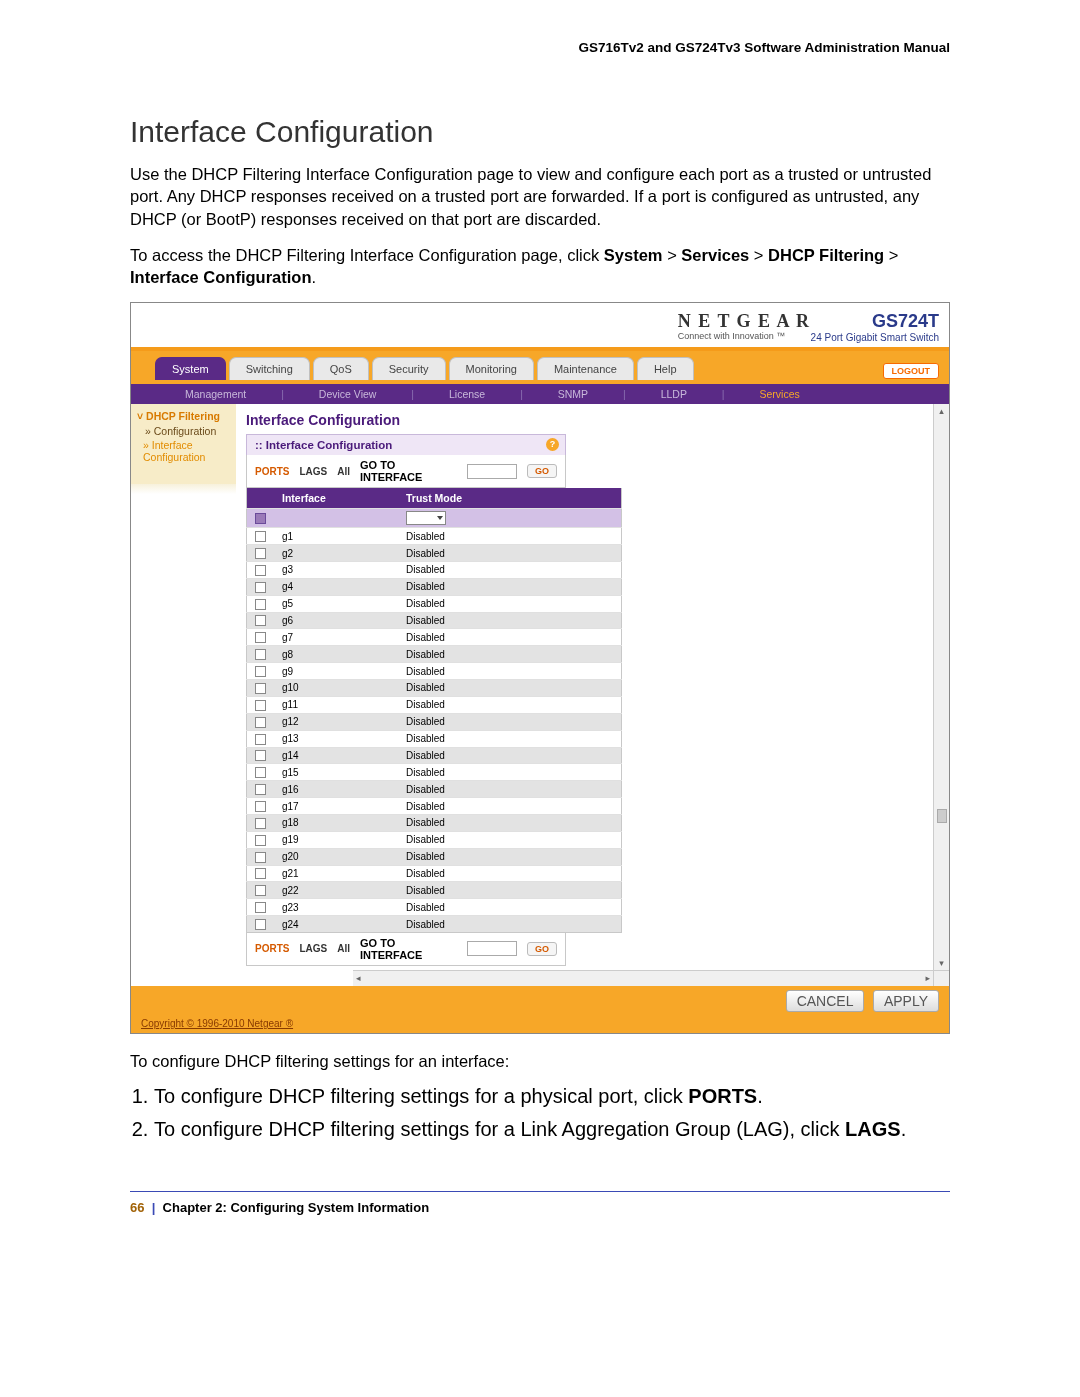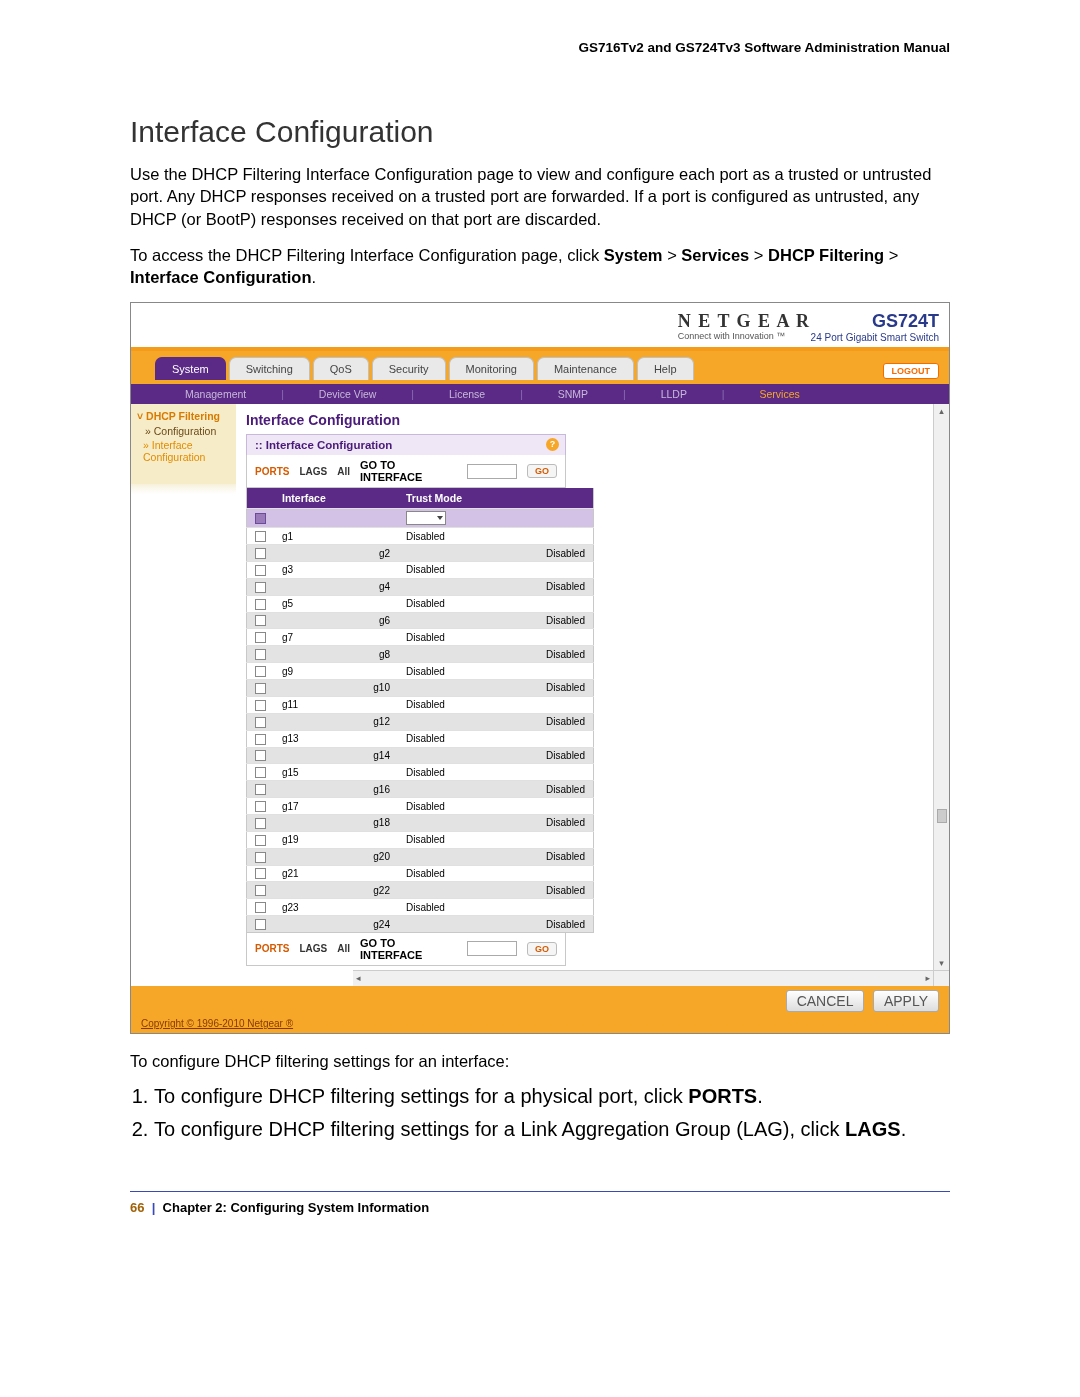--- a/index.html
+++ b/index.html
@@ -201,39 +201,39 @@
   .filter-row .go-btn {
     font-size: 9px;
     font-weight: bold;
     color: #d55a00;
     border: 1px solid #bbb;
     background: #f5f5f5;
     padding: 1px 7px;
     border-radius: 3px;
   }
   .if-table {
-    width: 348px;
+    width: 376px;
     border-collapse: collapse;
     font-size: 10px;
     border: 1px solid #c8c8c8;
     border-top: none;
   }
   .if-table th {
     background: #5a2a86;
     color: #fff;
     text-align: left;
     padding: 4px 8px;
     font-size: 10.5px;
     font-weight: bold;
   }
   .if-table td {
     padding: 2px 8px;
     border-top: 1px solid #e0e0e0;
   }
-  .if-table tr.alt td { background: #e3e3e3; text-align: right; }
+  .if-table tr.alt td { background: #e3e3e3; }
   .if-table tr.edit td { background: #d3c1e6; }
   .cb {
     width: 11px;
     height: 11px;
     border: 1px solid #888;
     background: #fff;
     display: inline-block;
     vertical-align: middle;
   }
   .cb.hdr { background: #9a7ab8; border-color: #6a4a9a; }

